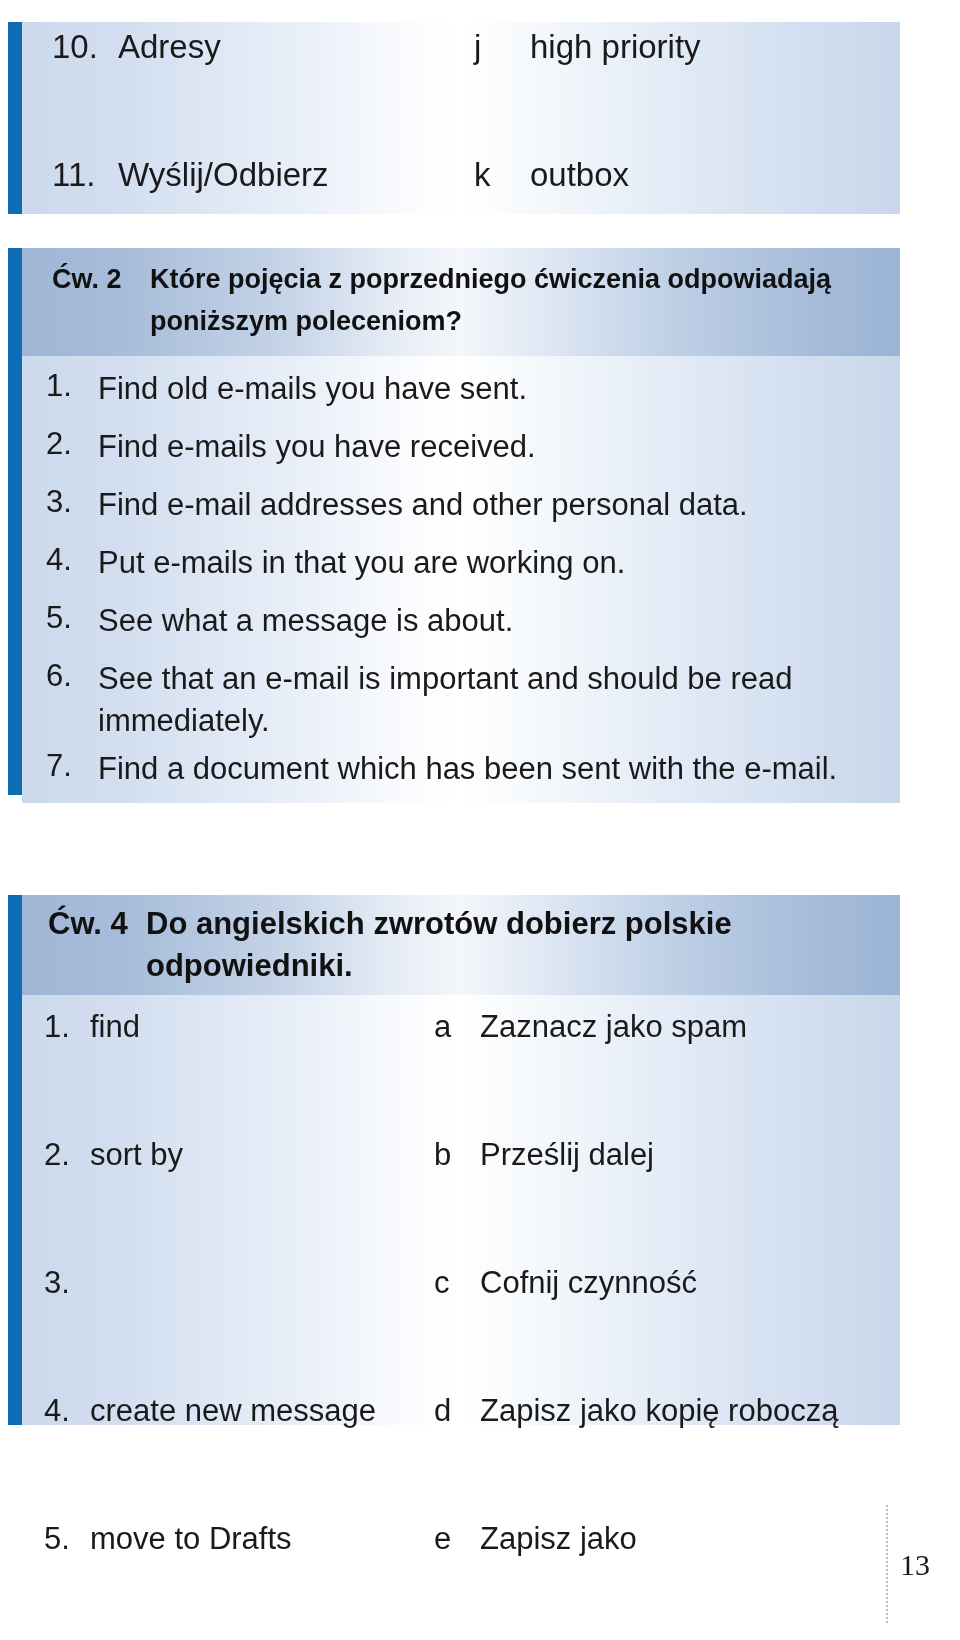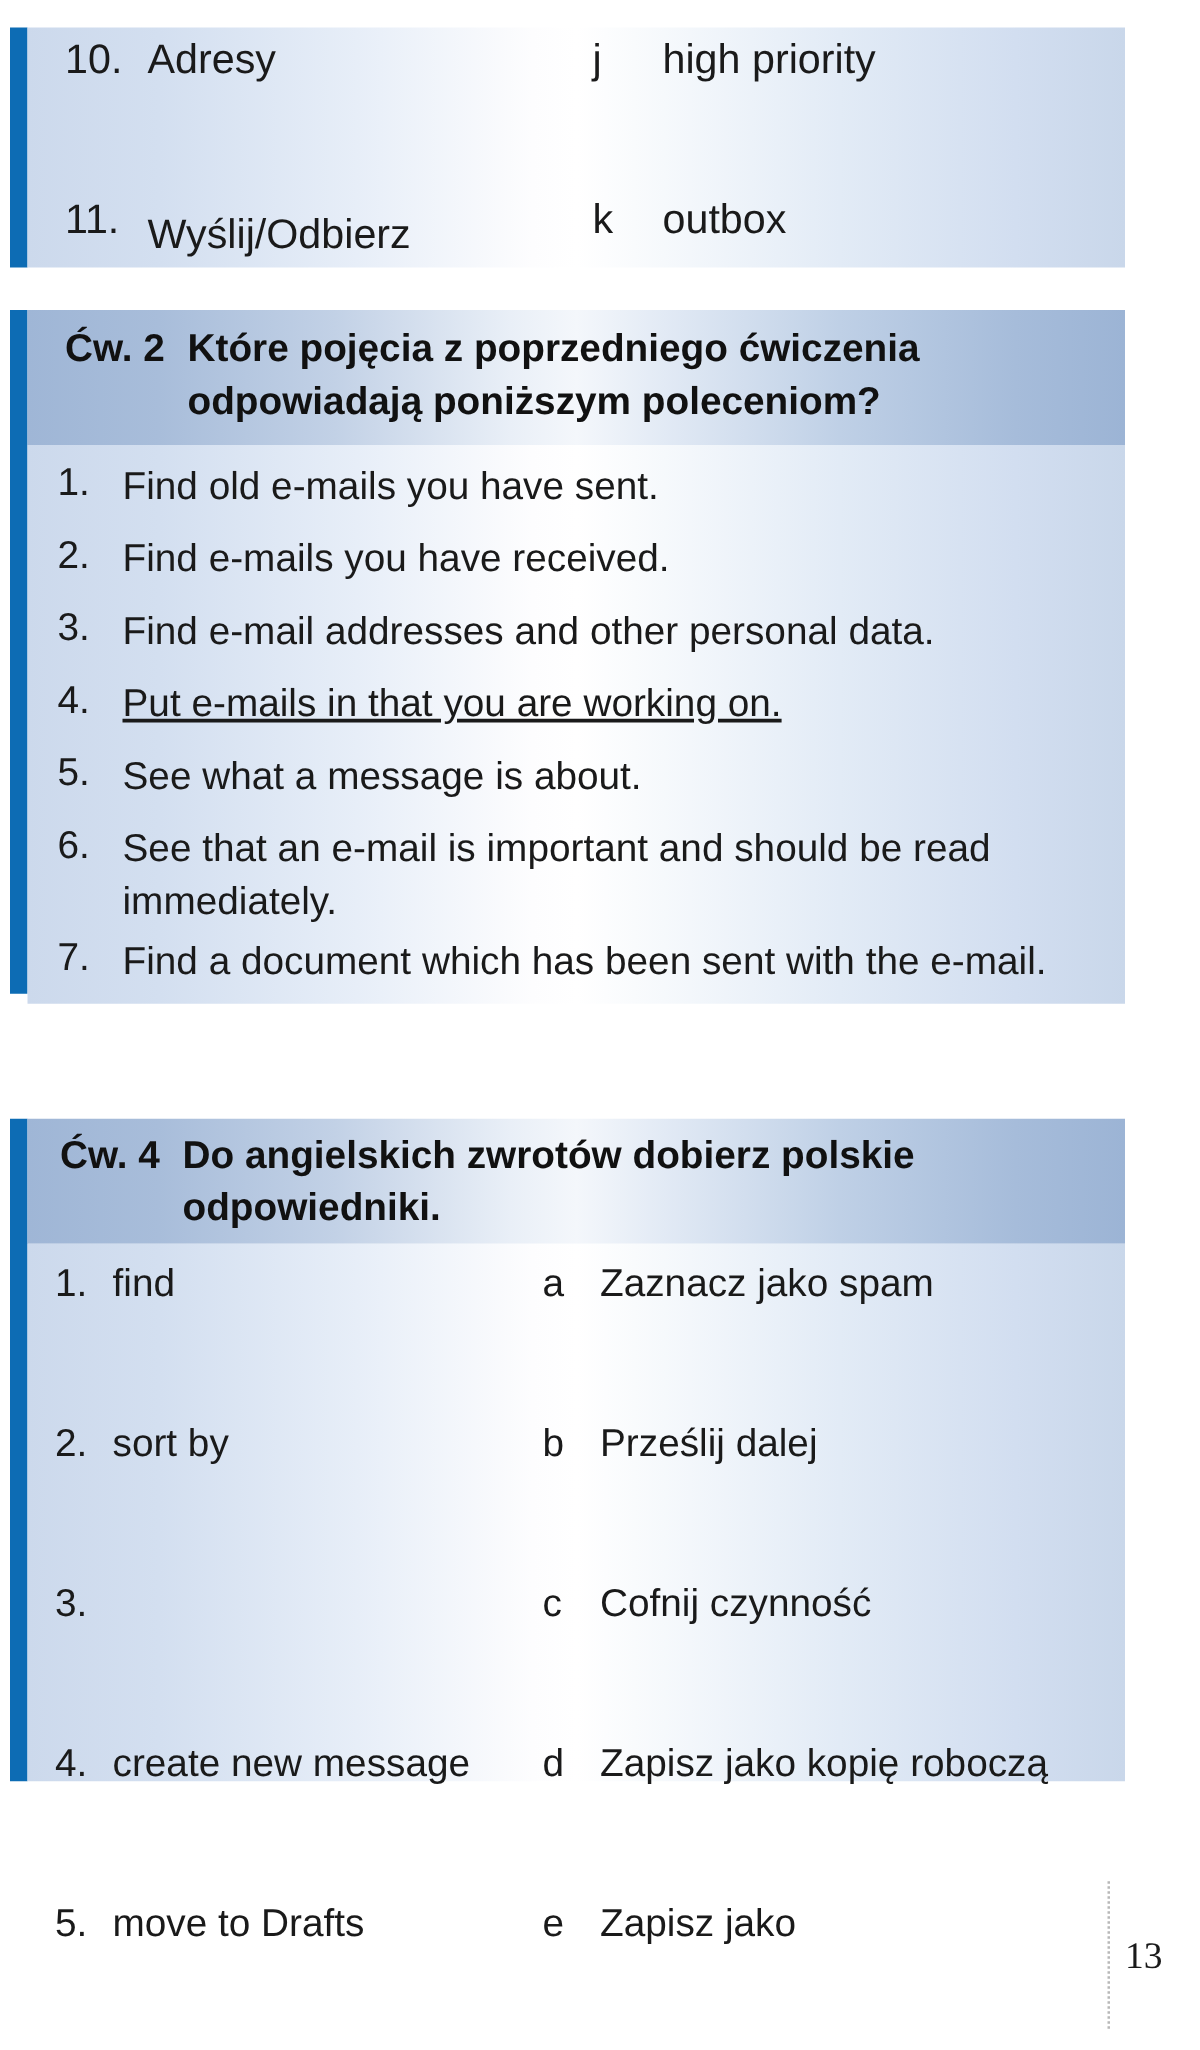--- a/index.html
+++ b/index.html
@@ -97,21 +97,21 @@
   #panel-vocab .trans  { left: 508px; font-size: 33px; }
 
   
   #panel-ex2 {
     top: 248px;
     height: 547px;
   }
   #panel-ex2 .panel-head {
     height: 100px;
     position: relative;
-    font-size: 31px;
+    font-size: 27px;
     line-height: 42px;
     padding: 8px 0 0 0;
   }
   #panel-ex2 .head-label {
     position: absolute;
     left: 30px;
     top: 10px;
   }
   #panel-ex2 .head-text {
     position: absolute;
@@ -197,21 +197,21 @@
 
       <div class="row" style="top:6px;">
         <span class="num" style="top:0;">10.</span>
         <span class="txt" style="top:0;">Adresy</span>
         <span class="letter" style="top:0;">j</span>
         <span class="trans" style="top:0;">high priority</span>
       </div>
 
       <div class="row" style="top:70px;">
         <span class="num" style="top:0;">11.</span>
-        <span class="txt" style="top:12px;">Wyślij/Odbierz</span>
+        <span class="txt" style="top:0;">Wyślij/Odbierz</span>
         <span class="letter" style="top:0;">k</span>
         <span class="trans" style="top:0;">outbox</span>
       </div>
 
       <div class="row" style="top:134px;">
         <span class="num" style="top:0;">12.</span>
         <span class="txt" style="top:0;">Elementy wysłane</span>
         <span class="letter" style="top:0;">l</span>
         <span class="trans" style="top:0;">reply</span>
       </div>
@@ -238,21 +238,21 @@
         <span class="txt" style="top:70px;">Find e-mails you have received.</span>
       </div>
 
       <div class="row">
         <span class="num" style="top:128px;">3.</span>
         <span class="txt" style="top:128px;">Find e-mail addresses and other personal data.</span>
       </div>
 
       <div class="row">
         <span class="num" style="top:186px;">4.</span>
-        <span class="txt" style="top:186px;text-decoration:underline;">Put e-mails in that you are working on.</span>
+        <span class="txt" style="top:186px;">Put e-mails in that you are working on.</span>
       </div>
 
       <div class="row">
         <span class="num" style="top:244px;">5.</span>
         <span class="txt" style="top:244px;">See what a message is about.</span>
       </div>
 
       <div class="row">
         <span class="num" style="top:302px;">6.</span>
         <span class="txt" style="top:302px;width:760px;">See that an e-mail is important and should be read immediately.</span>

